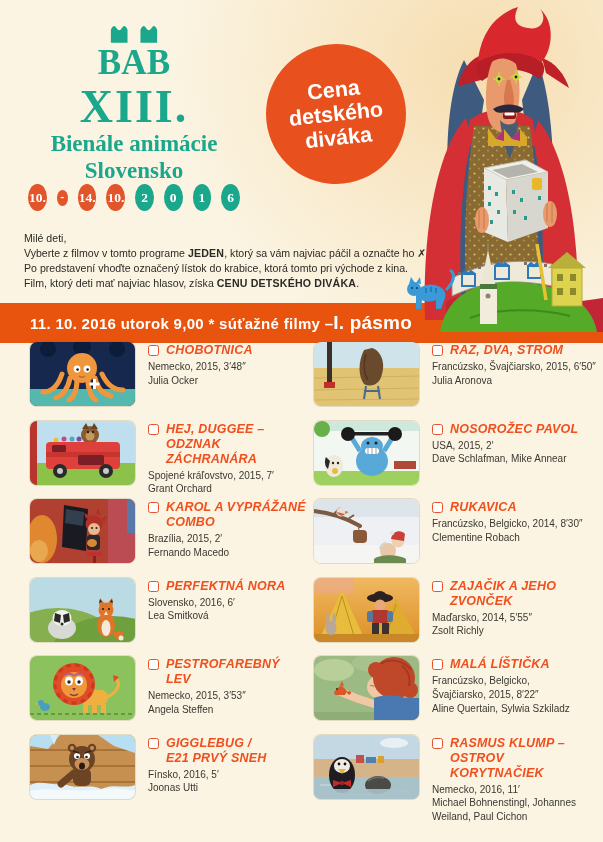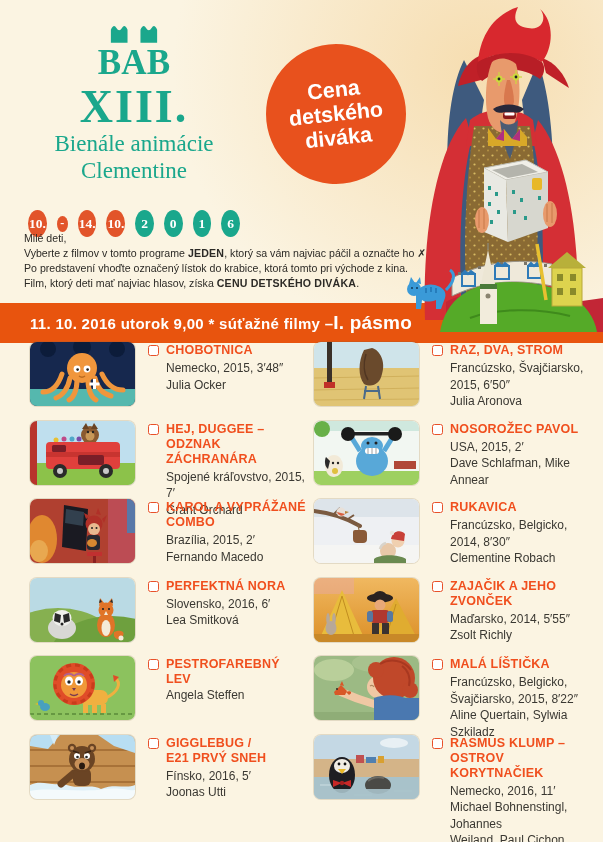--- a/index.html
+++ b/index.html
@@ -14,24 +14,24 @@
   }
 
   
   .brand { position:absolute; left:28px; top:22px; width:212px; text-align:center; z-index:2; }
   .brand .logo { display:block; margin:0 auto 4px auto; }
   .edition {
     font-family:"Liberation Serif", serif; font-weight:bold;
     font-size:46px; line-height:1.0; color:#1aa78c; letter-spacing:2px;
   }
   .brand-title {
-    font-family:"Liberation Serif", serif; font-weight:normal;
+    font-family:"Liberation Serif", serif; font-weight:bold;
     font-size:23px; line-height:1.18; color:#1aa78c;
   }
-  .badges { margin-top:26px; display:flex; align-items:center; justify-content:center; gap:10px; }
+  .badges { margin-top:0; display:flex; align-items:center; justify-content:center; gap:10px; }
   .badge {
     display:inline-flex; align-items:center; justify-content:center;
     width:27px; height:27px; border-radius:50%;
     color:#fff; font-family:"Liberation Serif", serif; font-weight:bold; font-size:13.5px;
   }
   .b-orange { background:#e2542a; }
   .b-teal   { background:#1aa78c; }
   .b-small  { width:16px; height:16px; font-size:12px; }
 
   
@@ -74,41 +74,41 @@
   }
   .thumb svg { display:block; }
   .info { padding-top:1px; min-width:0; }
   .title-row { display:flex; align-items:flex-start; }
   .cb {
     flex:none; width:11px; height:11px; margin:2px 7px 0 0;
     border:1.6px solid #e8512a; border-radius:2.5px; background:#fff; cursor:pointer;
   }
   .film-title {
     color:#f04f1e; font-weight:bold; font-size:12.5px; line-height:1.2;
-    letter-spacing:0.2px; white-space:pre-line;
+    letter-spacing:0.2px; white-space:pre-line;font-style:italic;
   }
   .film-details, .film-credits {
-    margin-left:18px; font-size:12px; line-height:1.38; color:#3a3832; white-space:pre-line;
+    font-size:10px; line-height:1.38; color:#3a3832; white-space:pre-line;
   }
   .film-details { margin-top:2px; }
 </style>
 </head>
 <body>
 
 <div class="page">
 
   <div class="brand">
     <svg class="logo" width="74" height="58" viewBox="0 0 80 62">
       <path d="M15,22 L15,8 Q18,1 21,6 Q24,11 27,6 Q30,1 33,8 L33,22 Z" fill="#1aa78c"></path>
       <path d="M47,22 L47,8 Q50,1 53,6 Q56,11 59,6 Q62,1 65,8 L65,22 Z" fill="#1aa78c"></path>
       <text x="40" y="56" text-anchor="middle" font-family="Liberation Serif, serif" font-weight="bold" font-size="38" fill="#1aa78c">BAB</text>
     </svg>
     <div class="edition">XIII.</div>
     <div class="brand-title">Bienále animácie</div>
-    <div class="brand-title">Clementine</div>
+    <div class="brand-title">Slovensko</div>
     <div class="badges">
       <span class="badge b-orange">10.</span>
       <span class="badge b-orange b-small">-</span>
       <span class="badge b-orange">14.</span>
       <span class="badge b-orange">10.</span>
       <span class="badge b-teal">2</span>
       <span class="badge b-teal">0</span>
       <span class="badge b-teal">1</span>
       <span class="badge b-teal">6</span>
     </div>
@@ -573,20 +573,21 @@
           <ellipse cx="15" cy="51" rx="5" ry="4" fill="#48a0c0"></ellipse>
           <circle cx="11" cy="47" r="3" fill="#48a0c0"></circle>
             <polygon points="8,47 5,48 8,49" fill="#e8b828"></polygon>
         </svg>
       </div>
       <div class="info">
         <div class="title-row">
           <span class="cb"></span>
           <span class="film-title">PESTROFAREBNÝ LEV</span>
         </div>
+        <div class="film-details">Nemecko, 2015, 3′53″</div>
         <div class="film-credits">Angela Steffen</div>
       </div>
     </div>
 
     <div class="film">
       <div class="thumb">
         <svg width="105" height="64" viewBox="0 0 105 64">
           <rect width="105" height="64" fill="#9cba84"></rect>
           <ellipse cx="20" cy="14" rx="20" ry="11" fill="#c0d4a0" opacity="0.8"></ellipse>
           <ellipse cx="60" cy="7" rx="22" ry="9" fill="#b0c894" opacity="0.6"></ellipse>

